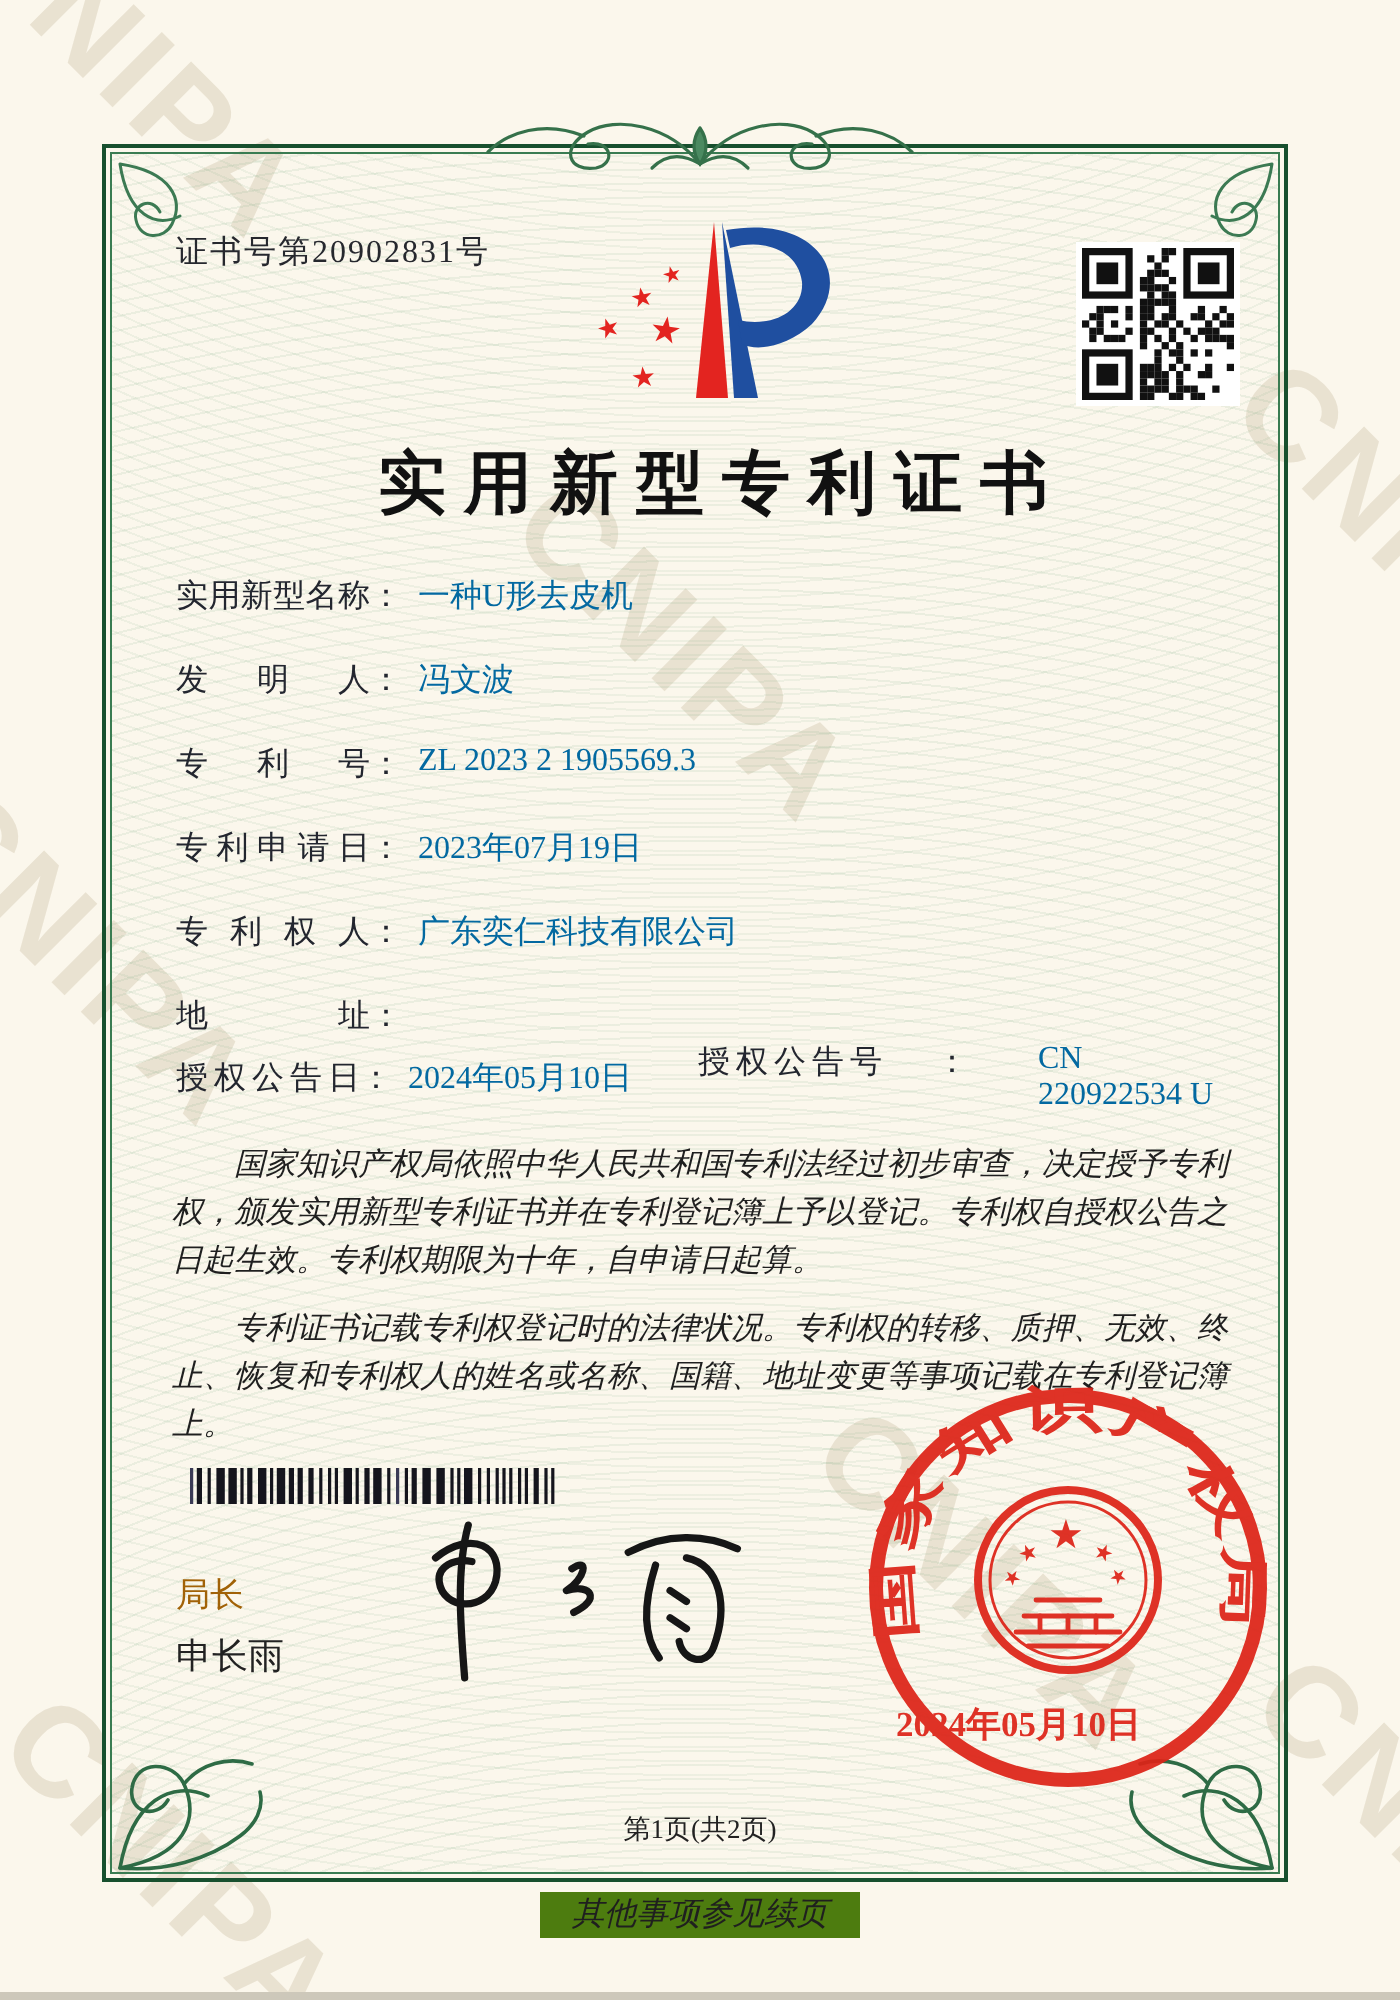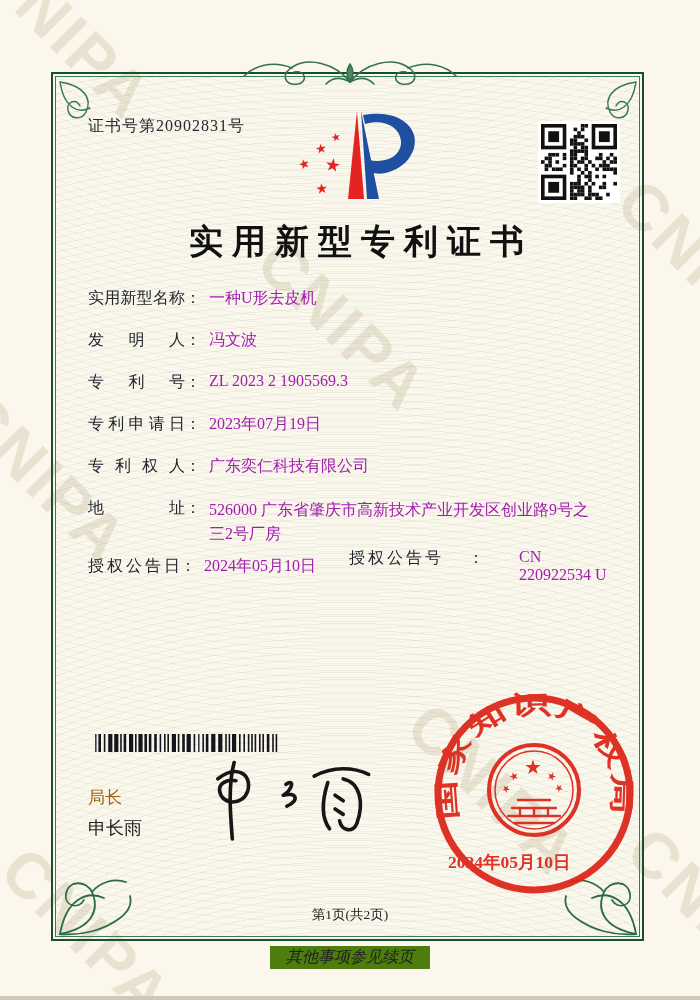--- a/index.html
+++ b/index.html
@@ -38,21 +38,21 @@
     font-size:34px; font-weight:bold; letter-spacing:9px; color:#111;margin-left:11px;
   }
   
   .fields{ position:absolute; left:88px; top:288px; width:528px; font-size:16px; color:#23262f;}
   .frow{ margin-bottom:21px; display:flex; align-items:flex-start; }
   .flabel{
     display:inline-block; width:97px; text-align:justify; text-align-last:justify;
     flex:none; color:#23262f;
   }
   .fcolon{ flex:none; margin-right:8px; }
-  .fvalue{ color:#a21caf; }
+  .fvalue{ color:#0369a1; }
   .addr-value{ width:392px; line-height:24px; }
   .grant-row{ display:flex;align-items:center; }
   .grant-cell1{ width:261px; display:flex; flex:none;}
   .grant-cell2{ display:flex;gap:27px; }
   .glabel{ display:inline-block; width:92px; text-align:justify; text-align-last:justify; flex:none;}
   
   .paras{ position:absolute; left:86px; top:571px; width:528px; }
   .para{
     font-size:15.5px; line-height:24px; text-indent:2em; font-style:italic;
     color:#1f1f1f; margin:0 0 10px 0; text-align:justify;
@@ -294,36 +294,39 @@
       <span class="fvalue">2023年07月19日</span>
     </div>
     <div class="frow">
       <span class="flabel">专利权人</span>
         <span class="fcolon">：</span>
       <span class="fvalue">广东奕仁科技有限公司</span>
     </div>
     <div class="frow" style="margin-bottom:2px;">
       <span class="flabel">地址</span>
         <span class="fcolon">：</span>
-      <span class="fvalue addr-value">526000 广东省肇庆市高新技术产业开发区创业路9号之三2号厂房</span>
     </div>
     <div class="grant-row">
       <div class="grant-cell1">
         <span class="glabel">授权公告日</span>
           <span class="fcolon">：</span>
         <span class="fvalue">2024年05月10日</span>
       </div>
       <div class="grant-cell2">
         <span class="glabel">授权公告号</span>
           <span class="fcolon">：</span>
         <span class="fvalue">CN 220922534 U</span>
       </div>
     </div>
   </div>
 
+  <div class="paras">
+    <p class="para">国家知识产权局依照中华人民共和国专利法经过初步审查，决定授予专利权，颁发实用新型专利证书并在专利登记簿上予以登记。专利权自授权公告之日起生效。专利权期限为十年，自申请日起算。</p>
+    <p class="para">专利证书记载专利权登记时的法律状况。专利权的转移、质押、无效、终止、恢复和专利权人的姓名或名称、国籍、地址变更等事项记载在专利登记簿上。</p>
+  </div>
 
   <svg class="barcode" id="barcode" width="186" height="18">
       <rect x="0" y="0" width="1.6" height="18" fill="#3a3a55"></rect>
       <rect x="3.4000000000000004" y="0" width="2.6" height="18" fill="#15151d"></rect>
       <rect x="8.8" y="0" width="1.6" height="18" fill="#15151d"></rect>
       <rect x="13.200000000000001" y="0" width="4.2" height="18" fill="#15151d"></rect>
       <rect x="19.200000000000003" y="0" width="4.2" height="18" fill="#15151d"></rect>
       <rect x="25.200000000000003" y="0" width="1.6" height="18" fill="#15151d"></rect>
       <rect x="28.6" y="0" width="2.6" height="18" fill="#15151d"></rect>
       <rect x="34" y="0" width="4.2" height="18" fill="#15151d"></rect>

